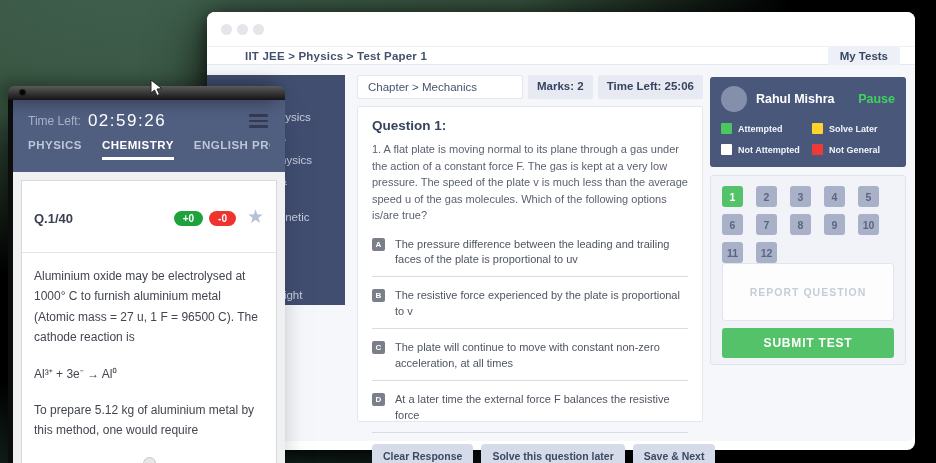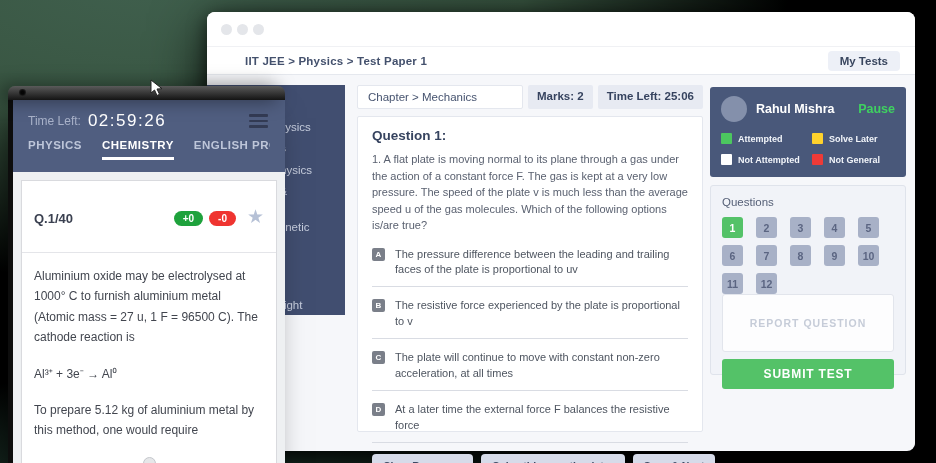--- a/index.html
+++ b/index.html
@@ -11,21 +11,21 @@
       #000;
   }
 
   
   .browser { position:absolute; left:207px; top:12px; width:708px; height:438px;
     background:#fff; border-radius:8px; z-index:1;
     box-shadow:0 18px 55px rgba(0,0,0,.85), 0 4px 18px rgba(0,0,0,.6); }
   .titlebar { height:34px; display:flex; align-items:center; padding-left:14px; gap:5px;
     background:#fff; border-radius:8px 8px 0 0; }
   .tdot { width:11px; height:11px; border-radius:50%; background:#e4e6ea; }
-  .navbar { height:29px; background:#fff; border-top:1px solid #f0f1f4; border-bottom:1px solid #e5e8ee;
+  .navbar { height:19px; background:#fff; border-top:1px solid #f0f1f4; border-bottom:1px solid #e5e8ee;
     display:flex; align-items:center; padding:0 15px 0 38px; }
   .breadcrumb { font-size:11.5px; font-weight:600; color:#44516d; letter-spacing:.2px; cursor:pointer; }
   .my-tests { margin-left:auto; background:#edf0f7; border:none; border-radius:4px;
     padding:4px 12px; font-size:11.5px; font-weight:600; color:#39465f; cursor:pointer; }
   .content { position:relative; height:376px; background:#f6f7fa; border-radius:0 0 8px 8px; }
 
   
   .chapters { position:absolute; left:0; top:10px; width:138px; height:230px;
     background:#414e70; padding:9px 4px 0 20px; overflow:hidden; }
   .chapters-title { font-size:13px; color:#f2f4f9; margin-bottom:11px; }
@@ -204,21 +204,20 @@
               <span class="lg-label">Not Attempted</span>
             </div>
             <div class="lg-item">
               <span class="lg-sq" style="background:#ee3a37"></span>
               <span class="lg-label">Not General</span>
             </div>
           </div>
         </div>
 
         <div class="qbox">
-          <div class="qbox-label">Questions</div>
           <div class="qgrid">
             <div class="qcell active">1</div>
             <div class="qcell">2</div>
             <div class="qcell">3</div>
             <div class="qcell">4</div>
             <div class="qcell">5</div>
             <div class="qcell">6</div>
             <div class="qcell">7</div>
             <div class="qcell">8</div>
             <div class="qcell">9</div>

